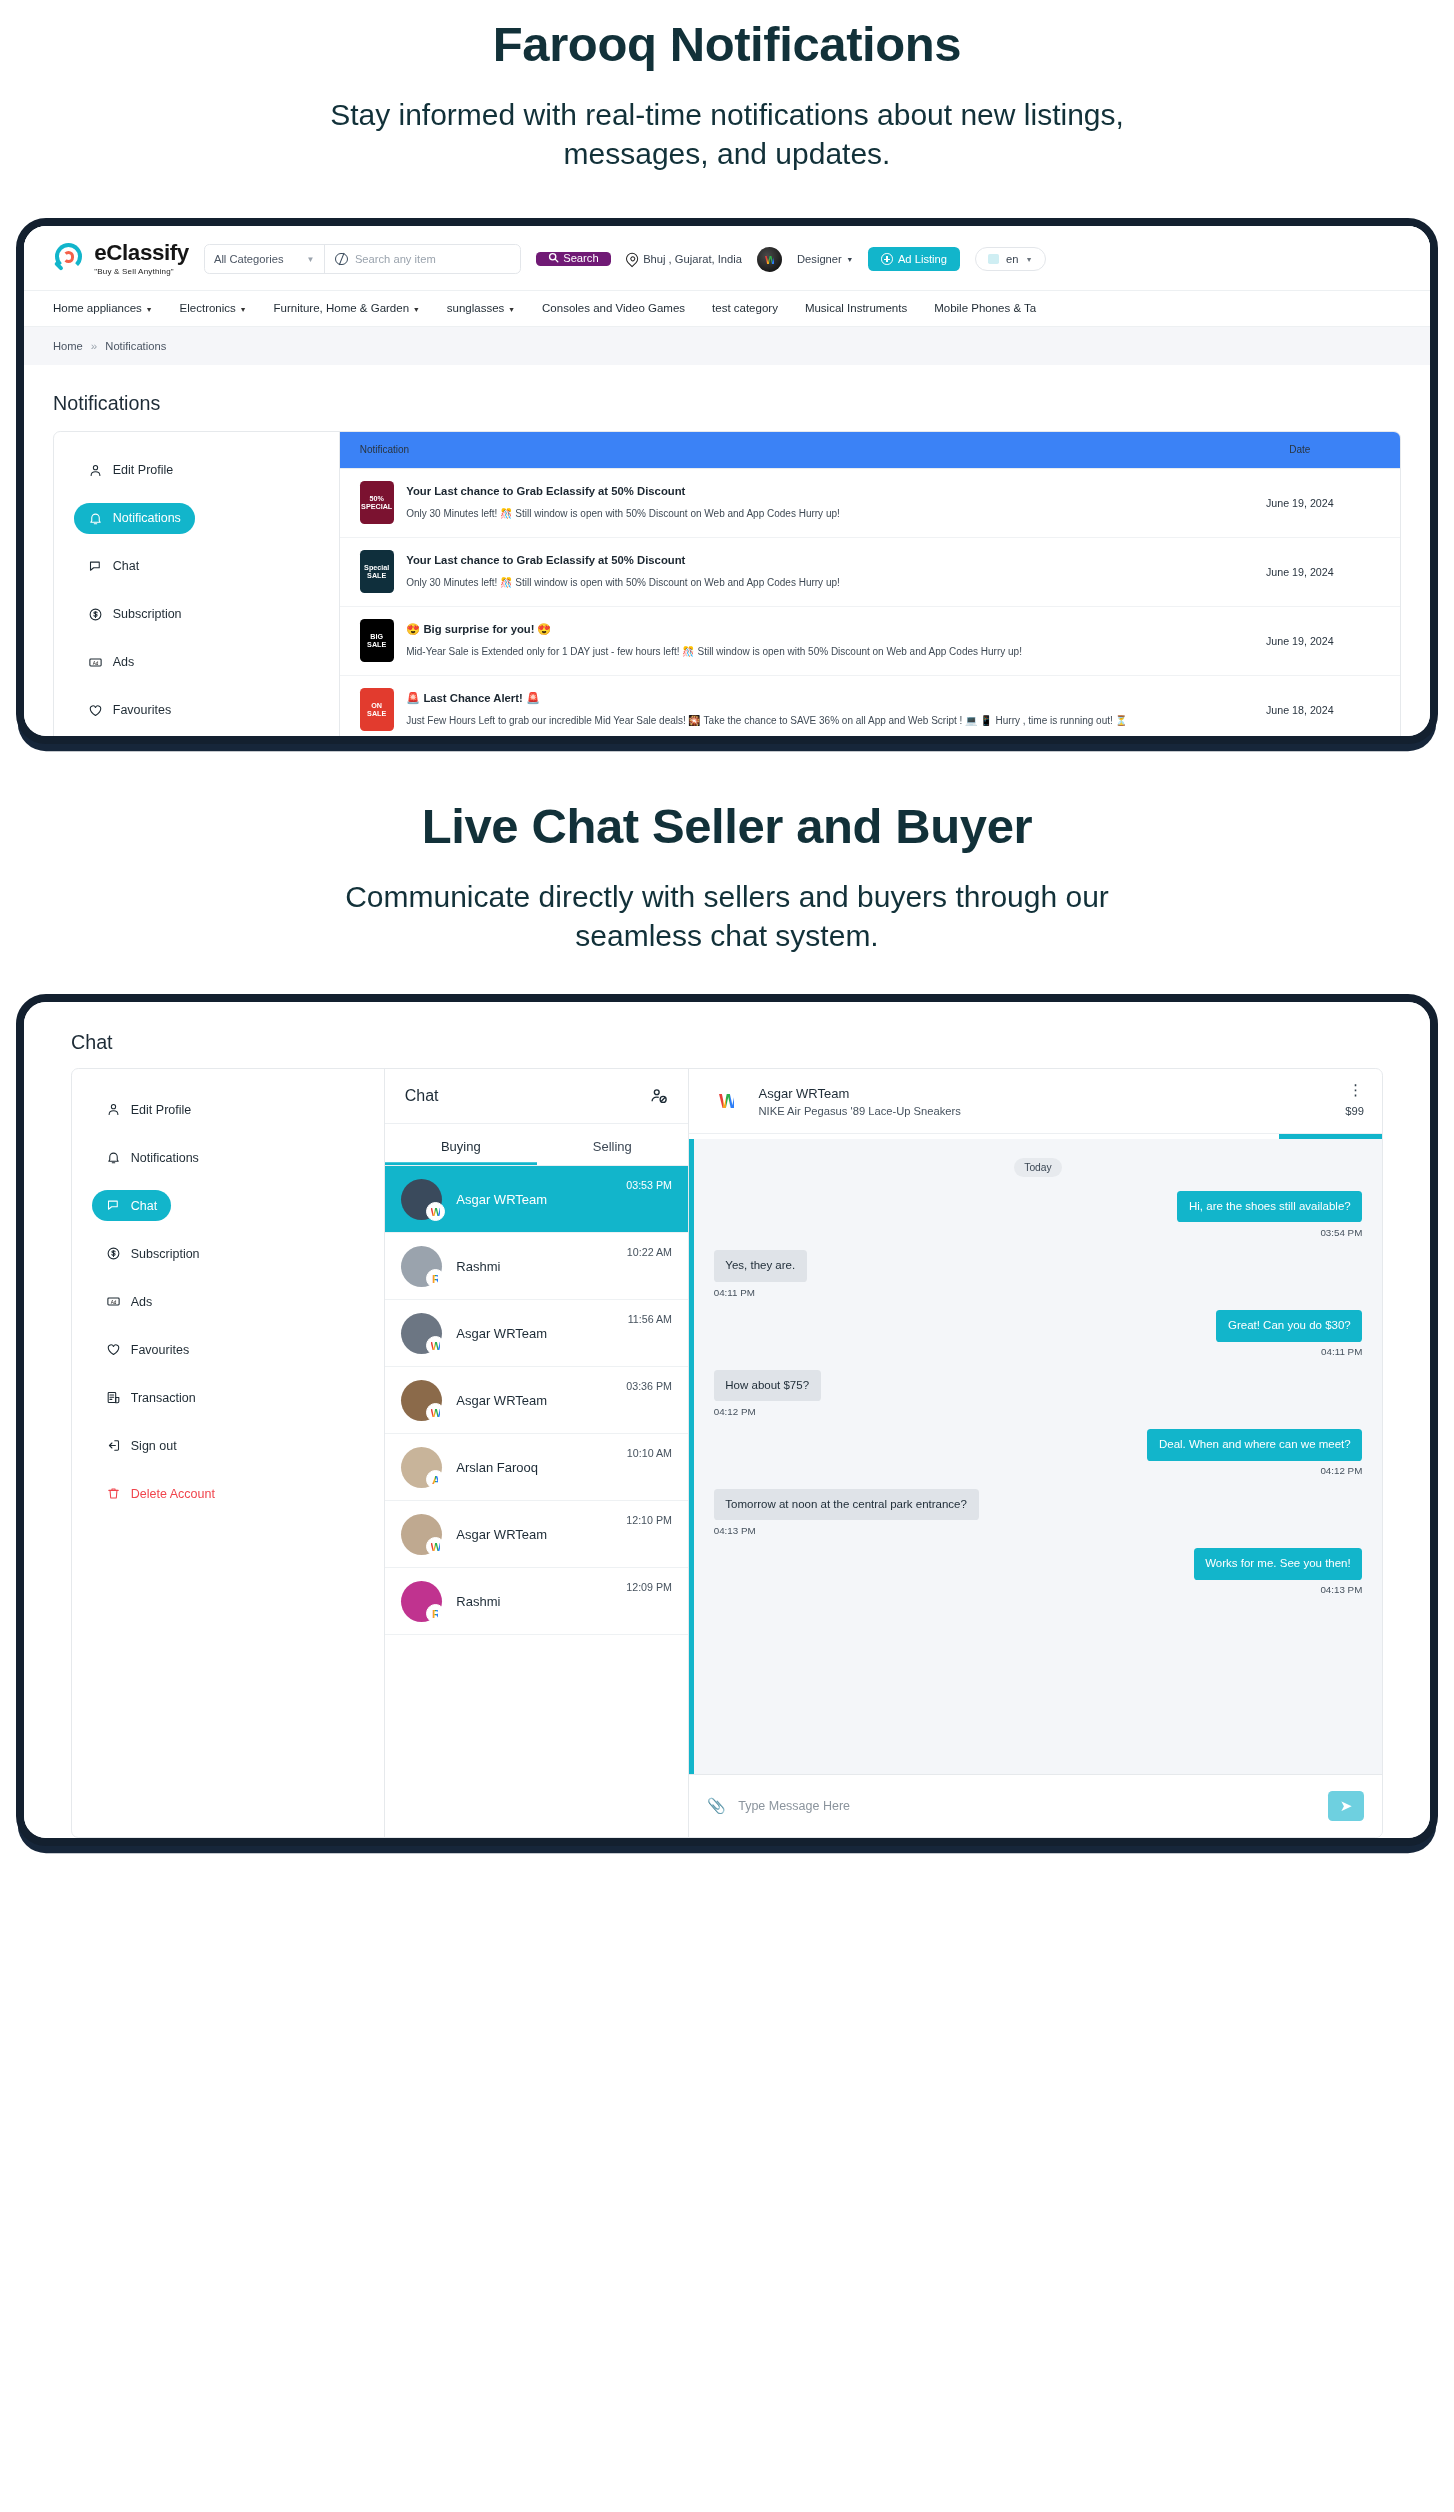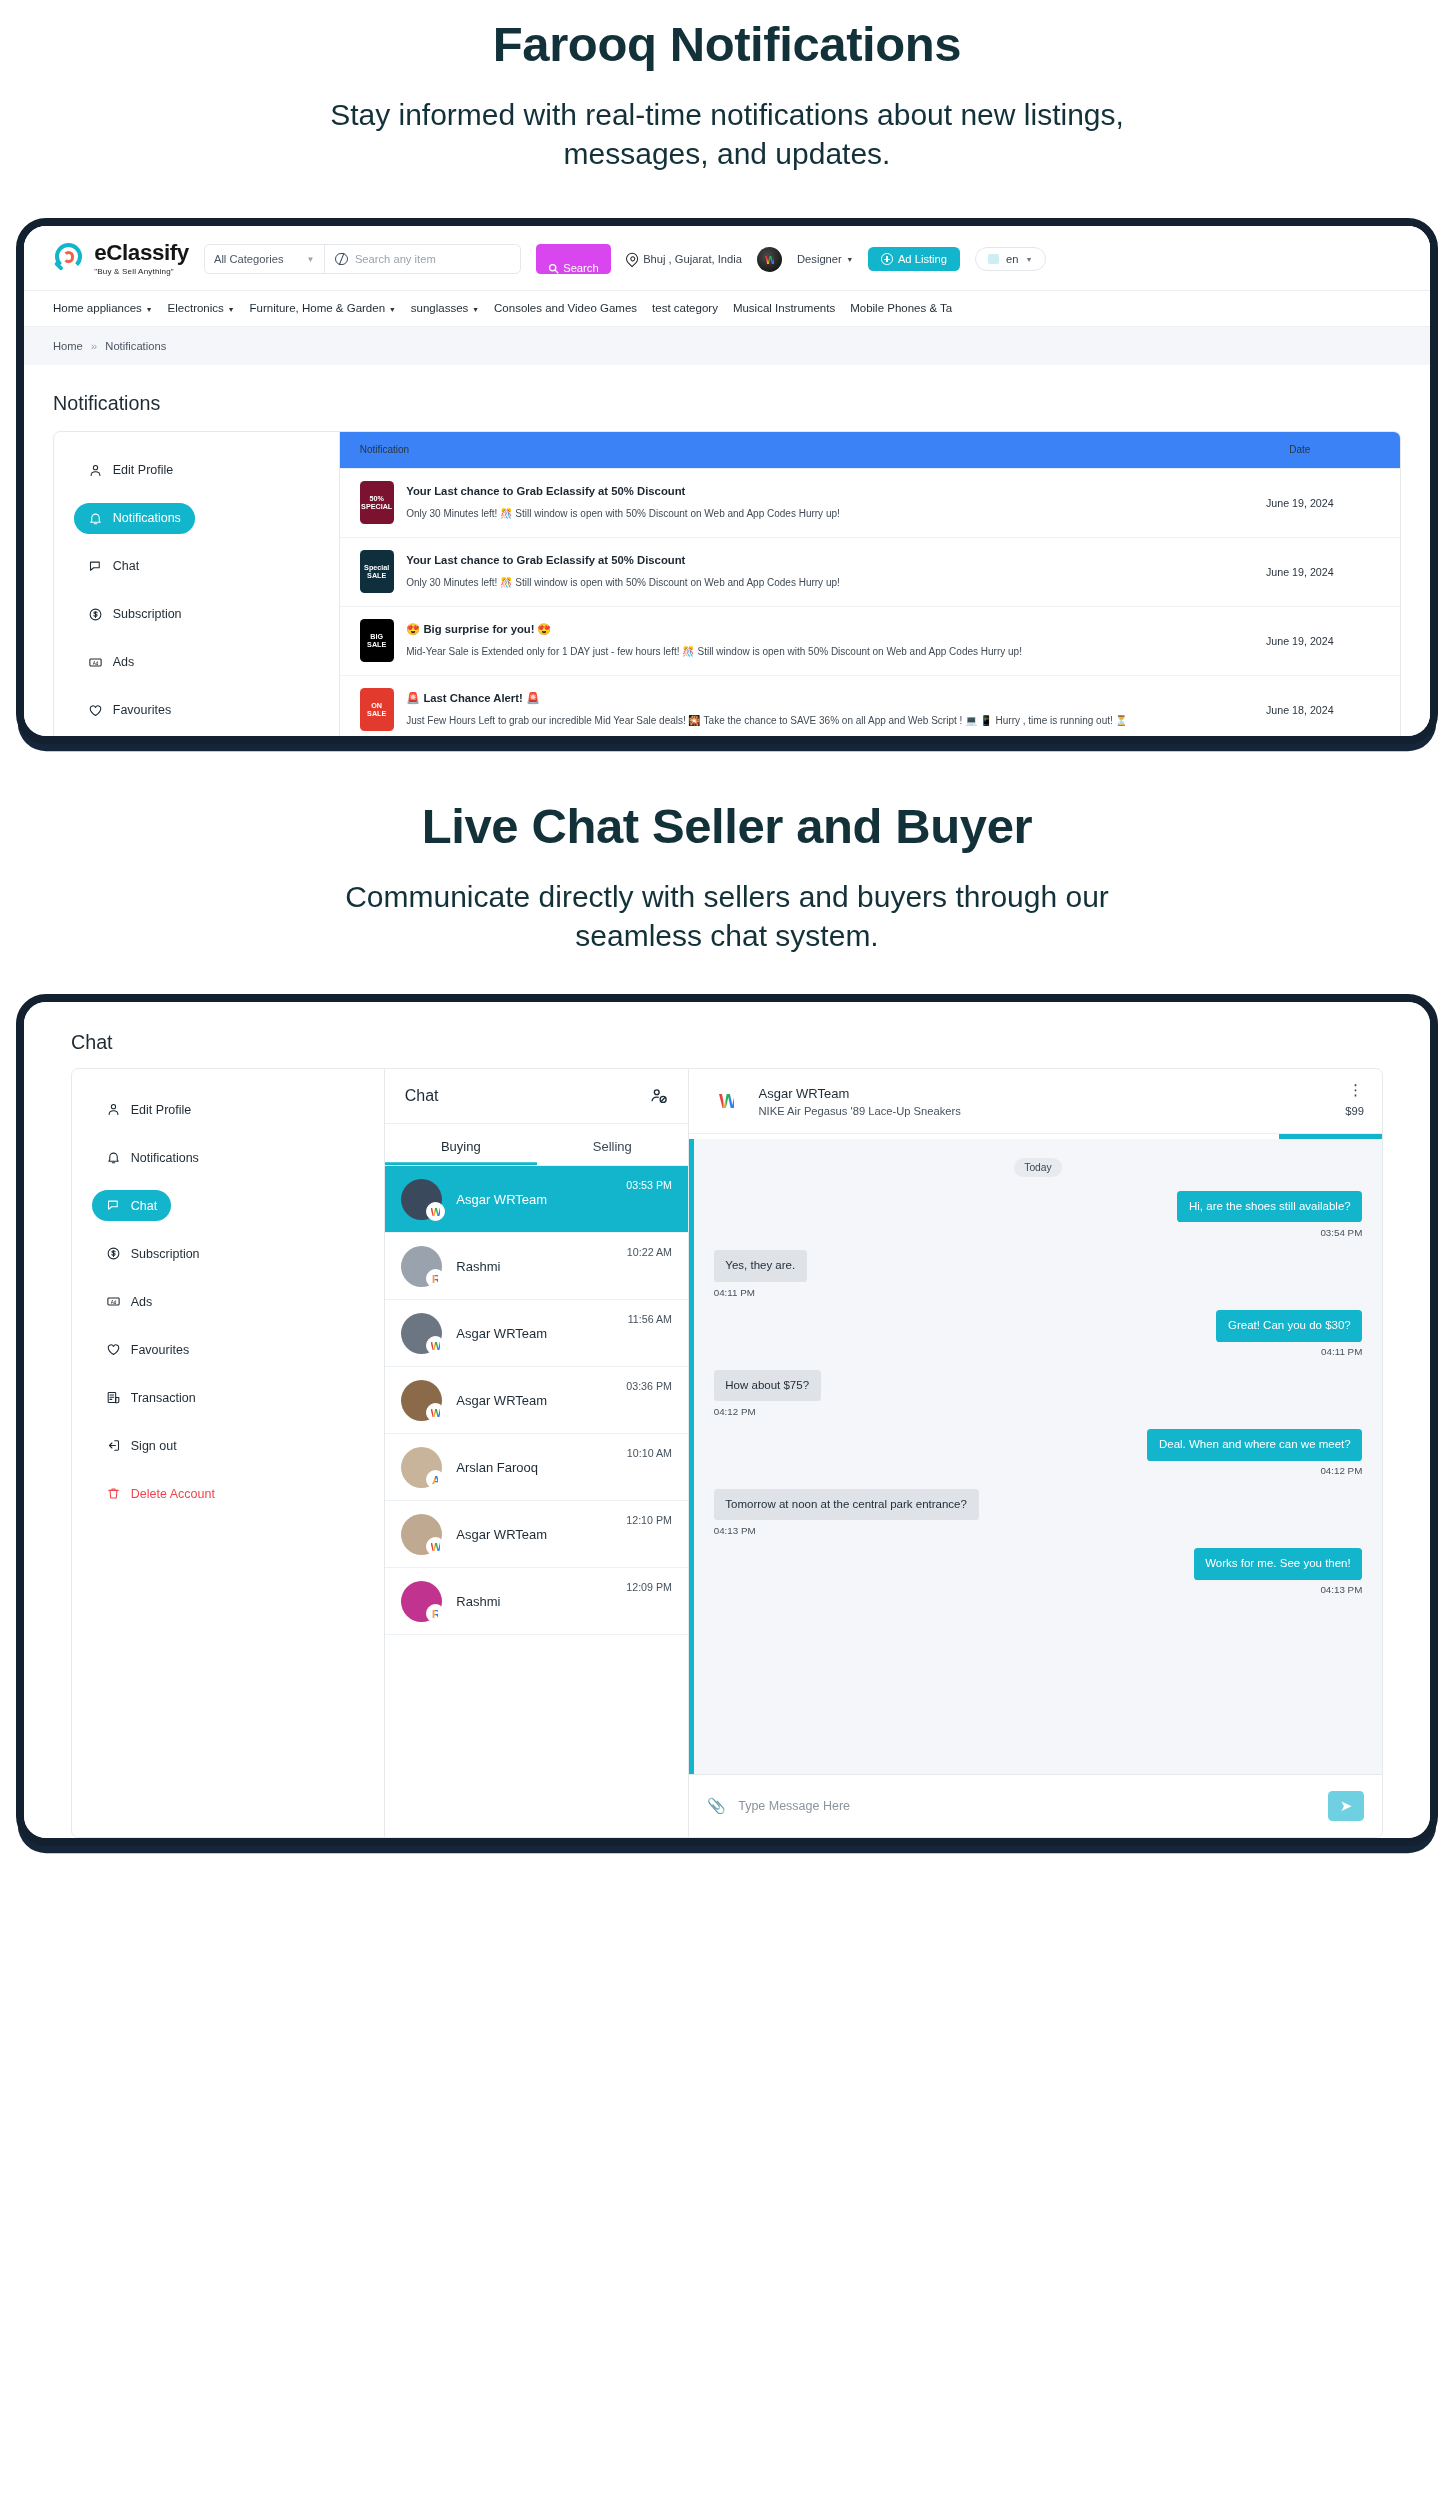--- a/index.html
+++ b/index.html
@@ -80,23 +80,23 @@
   }
   .cat-select .chev { font-size:8px; color:#9aa3ad; }
   .search-field {
     display:flex; align-items:center; gap:7.2px;
     padding: 0 10.7px; width: 195px; height:100%;
   }
   .search-field .ph { font-size:11.2px; color:#9aa3ad; }
   .globe-ic { width:12.5px; height:12.5px; border:1.3px solid #3a4b5c; border-radius:50%; position:relative; flex:none;}
   .globe-ic:after{content:"";position:absolute;left:4.5px;top:-0.9px;width:2.7px;height:13.4px;border-left:1.3px solid #3a4b5c;transform:rotate(22deg);}
   .btn-search {
-    display:flex; align-items:flex-end; gap:4.5px;
-    background:#d946ef; color:#fff; font-size:11.2px;
-    padding: 0 12.5px; height:30px; border:none; border-radius:4.5px; cursor:pointer;
+    display:flex; align-items:flex-start; gap:4.5px;
+    background:#701a75; color:#fff; font-size:11.2px;
+    padding: 0 12.5px; height:14px; border:none; border-radius:4.5px; cursor:pointer;
     white-space:nowrap;
   }
   .loc { display:flex; align-items:center; gap:5.4px; font-size:11.2px; color:#394451; white-space:nowrap; }
   .pin {
     width:11.6px;height:11.6px;border:1.4px solid #222;border-radius:50% 50% 50% 0;
     transform:rotate(-45deg); position:relative; flex:none;
   }
   .pin:after{content:"";position:absolute;left:2.7px;top:2.7px;width:3.6px;height:3.6px;border:1.3px solid #222;border-radius:50%;}
   .avatar-nav {
     width:25px;height:25px;border-radius:50%;
@@ -119,21 +119,21 @@
   .plus-circ:before{left:4.5px;top:2.1px;width:1.3px;height:5.7px;}
   .plus-circ:after{top:4.5px;left:2.1px;height:1.3px;width:5.7px;}
   .lang {
     display:flex;align-items:center;gap:7.2px;border:0.9px solid #e3e6ea;border-radius:18px;
     padding:5.4px 12.5px;font-size:11.2px;color:#394451;
   }
   .lang .flag{width:10.7px;height:10.7px;border-radius:1.8px;background:#cfeef3;flex:none;}
 
   
   .catnav {
-    display:flex; align-items:flex-start; gap:15px;
+    display:flex; align-items:flex-start; gap:27px;
     padding: 10.7px 29px 11.6px 29px;
     border-top:0.9px solid #edf0f2; border-bottom:0.9px solid #edf0f2;
     font-size:11.5px; color:#1f2a33; white-space:nowrap; overflow:hidden;
   }
   .catnav span.caret{font-size:7.2px;color:#333;margin-left:3.6px;}
 
   .breadcrumb {
     background:#f5f6f9; padding: 12.5px 29px; font-size:11.2px; color:#4b5563;
     display:flex; align-items:center; gap:8px;
   }

